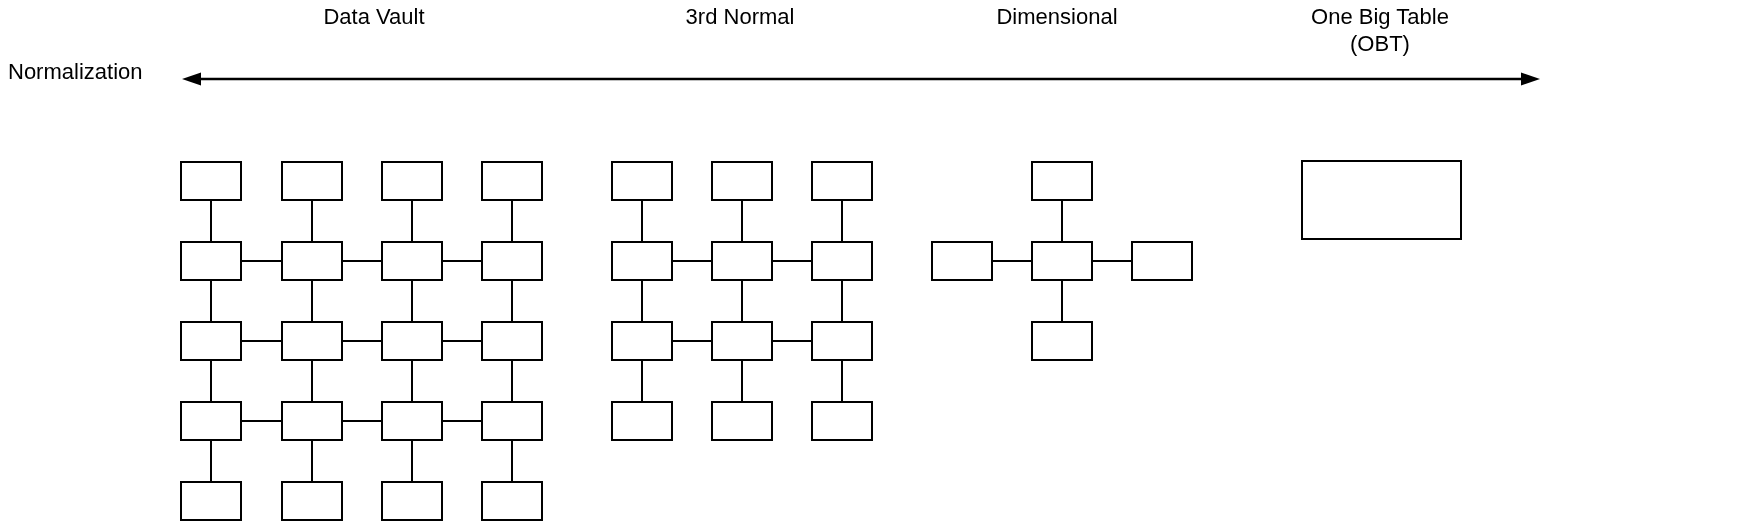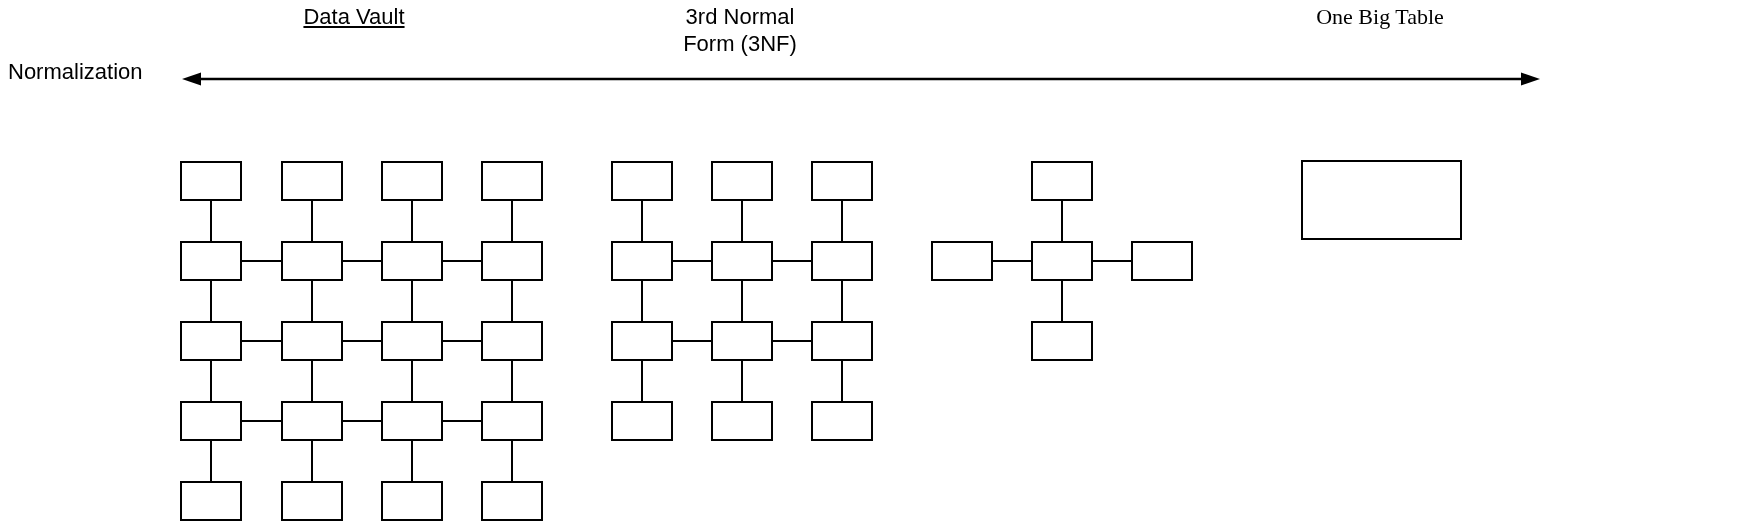--- a/index.html
+++ b/index.html
@@ -60,34 +60,35 @@
 
   <div class="side-label" id="label-left">Normalization</div>
 
 
   <svg id="arrow-layer" xmlns="http://www.w3.org/2000/svg">
       <line x1="197" x2="1525" y1="79" y2="79" stroke="#000000" stroke-width="2.5"></line>
       <polygon points="182,79 201,72.5 201,85.5" fill="#000000"></polygon>
       <polygon points="1540,79 1521,72.5 1521,85.5" fill="#000000"></polygon>
     </svg>
 
-  <div class="approach-label" style="left: 244px; text-decoration: underline;">
+  <div class="approach-label" style="left: 264px;">
     <div>Data Vault</div>
   </div>
 
   <div class="approach-label" style="left: 630px;">
     <div>3rd Normal</div>
-    <div>Form (3NF)</div>
   </div>
 
   <div class="approach-label" style="left: 947px;">
+    <div>Dimensional</div>
   </div>
 
-  <div class="approach-label" style="left: 1270px; font-family: Liberation Serif, serif;">
+  <div class="approach-label" style="left: 1270px;">
     <div>One Big Table</div>
+    <div>(OBT)</div>
   </div>
 
   <div id="diagram-layer">
       <div>
         <div class="schema-connector" style="left: 210px; top: 201px; width: 2px; height: 40px;"></div>
         <div class="schema-connector" style="left: 311px; top: 201px; width: 2px; height: 40px;"></div>
         <div class="schema-connector" style="left: 411px; top: 201px; width: 2px; height: 40px;"></div>
         <div class="schema-connector" style="left: 511px; top: 201px; width: 2px; height: 40px;"></div>
         <div class="schema-connector" style="left: 210px; top: 281px; width: 2px; height: 40px;"></div>
         <div class="schema-connector" style="left: 311px; top: 281px; width: 2px; height: 40px;"></div>

